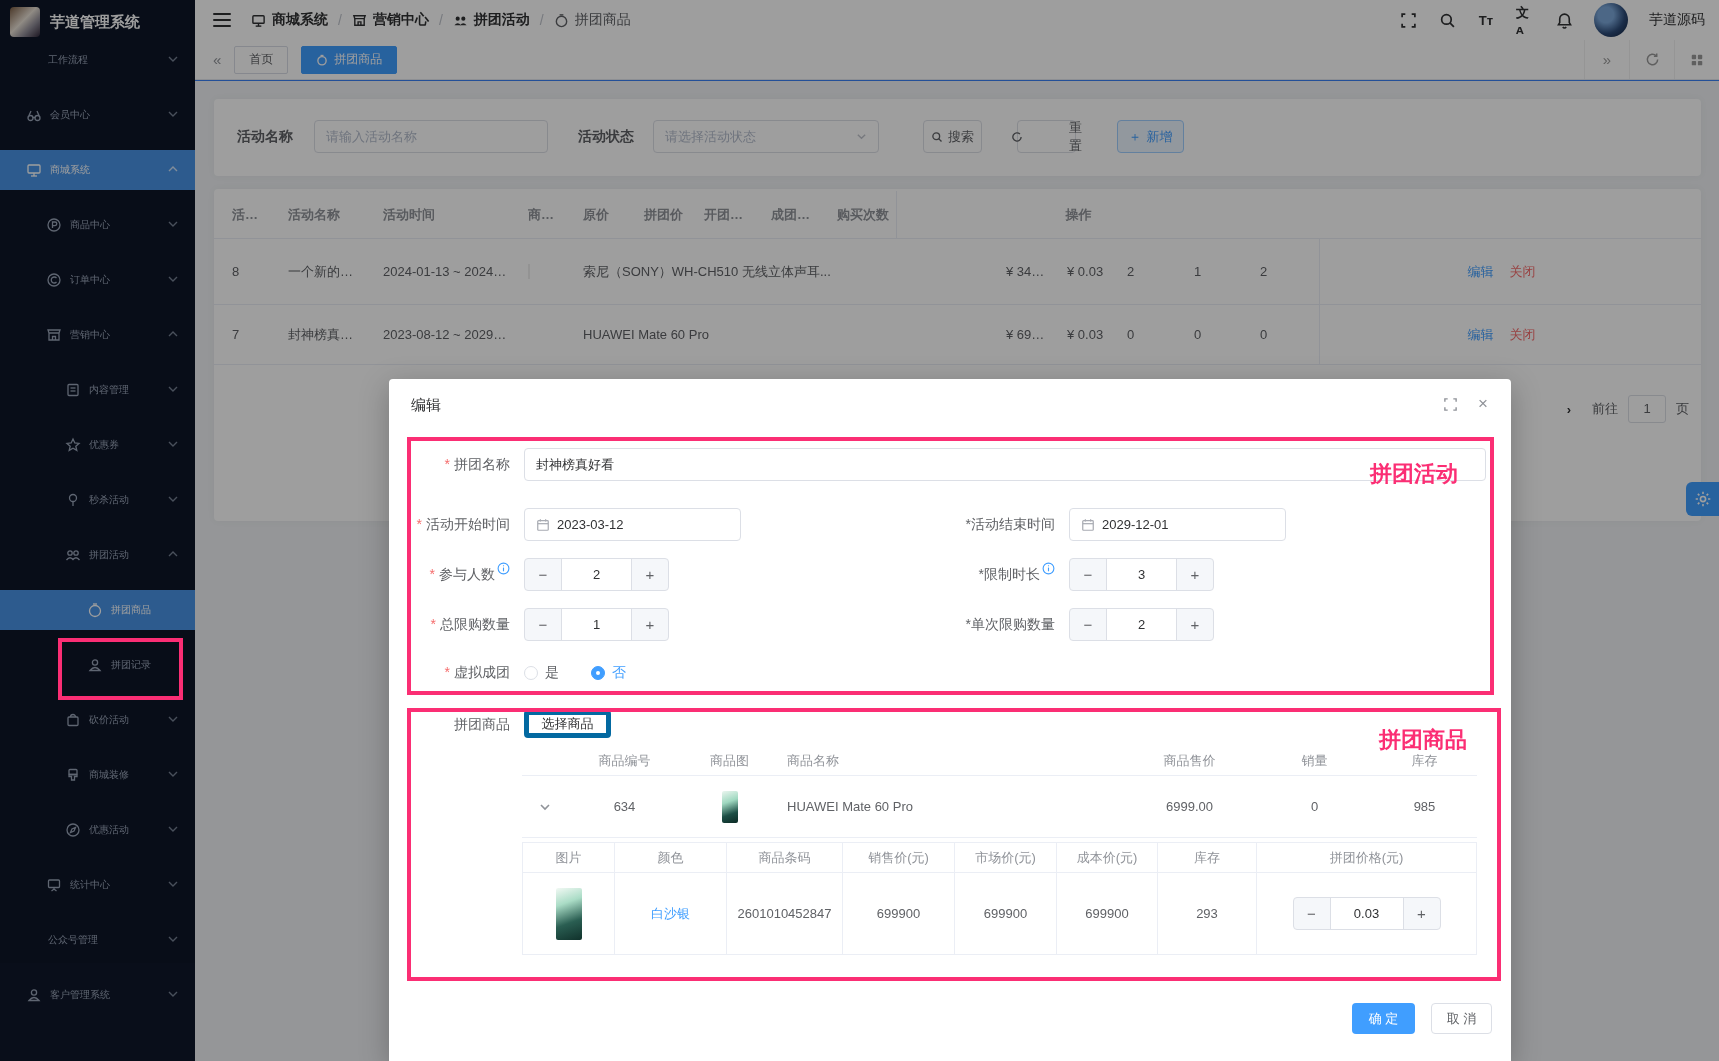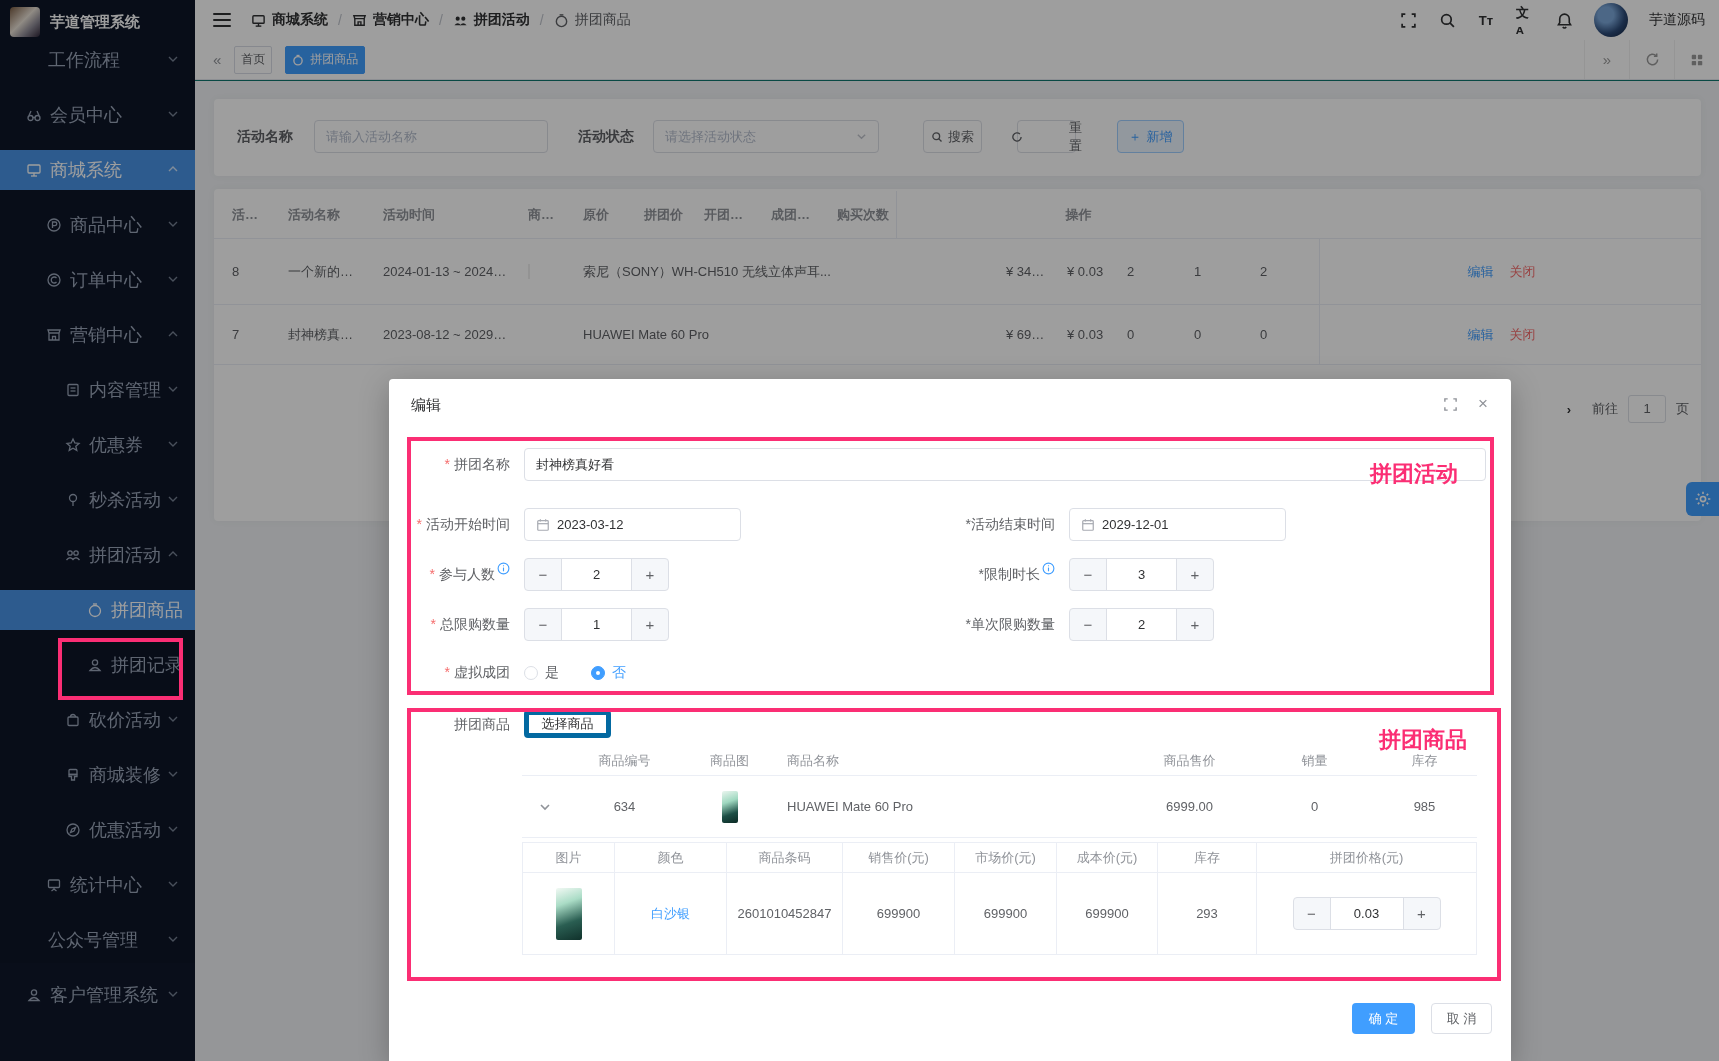--- a/index.html
+++ b/index.html
@@ -1,29 +1,29 @@
 <!DOCTYPE html>
 <html><head>
 <meta charset="utf-8">
 <style>
   * { margin:0; padding:0; box-sizing:border-box; }
   html,body { background:#555; }
   .app {
     position:relative; width:1719px; height:1061px; overflow:hidden;
-    font-family:"Liberation Sans","DejaVu Sans",sans-serif; background:#0f766e;
+    font-family:"Liberation Sans","DejaVu Sans",sans-serif; background:#3b82f6;
   }
   
   .sidebar { position:absolute; left:0; top:0; width:195px; height:1061px; background:#0d1527; z-index:10; }
   .logo { display:flex; align-items:center; gap:10px; height:44px; padding:0 10px; }
   .logo-img { width:30px; height:30px; border-radius:4px; flex:0 0 auto;
     background:linear-gradient(135deg,#7a5c43 0%,#e8e0d5 45%,#8f8b96 70%,#2e2638 100%); }
   .logo-title { color:#fff; font-size:15px; font-weight:bold; white-space:nowrap; }
   .side-nav { position:absolute; top:40px; left:0; right:0; }
   .side-item { position:relative; height:40px; margin-bottom:15px; display:flex; align-items:center;
-    color:#9aa5b8; font-size:18px; cursor:pointer; white-space:nowrap; }
+    color:#9aa5b8; font-size:10px; cursor:pointer; white-space:nowrap; }
   .side-item .s-icon { display:inline-flex; width:17px; height:17px; margin-right:8px; align-items:center; justify-content:center; }
   .side-item.active { background:#4a94e6; color:#fff; }
   .side-item .chev { position:absolute; right:16px; top:13px; width:12px; height:12px; opacity:.75; }
   .side-sec-bottom { position:absolute; left:0; right:0; top:963px; height:98px; background:#16203a44; }
   .lv1 { padding-left:25px; } .lv1.noicon { padding-left:48px; }
   .lv2 { padding-left:45px; } .lv3 { padding-left:64px; } .lv4 { padding-left:86px; }
   
   .topbar { position:absolute; left:195px; top:0; right:0; height:40px; background:#fff; z-index:5;
     display:flex; align-items:center; }
   .hamburger { margin-left:18px; width:18px; height:14px; display:flex; flex-direction:column; justify-content:space-between; cursor:pointer; }
@@ -34,21 +34,21 @@
   .crumb-sep { color:#c0c4cc; font-weight:400; }
   .top-actions { margin-left:auto; display:flex; align-items:center; gap:21px; padding-right:14px; color:#303133; }
   .top-ic { width:18px; height:18px; display:inline-flex; align-items:center; justify-content:center; cursor:pointer; font-size:13px; font-weight:bold; }
   .avatar { width:34px; height:34px; border-radius:50%; cursor:pointer;
     background:radial-gradient(circle at 35% 35%,#7ba7d9 0 25%,#2c4a77 60%,#101d33 100%); }
   .username { font-size:14px; color:#303133; cursor:pointer; }
   
   .tabbar { position:absolute; left:195px; top:40px; right:0; height:40px; background:#fff; z-index:5;
     border-bottom:1px solid #e4e7ed; display:flex; align-items:center; }
   .tab-collapse { margin-left:18px; color:#909399; cursor:pointer; font-size:15px; }
-  .tab { height:28px; display:flex; align-items:center; gap:6px; padding:0 6px; margin-left:13px;
+  .tab { height:28px; display:flex; align-items:center; gap:6px; padding:0 14px; margin-left:13px;
     border:1px solid #d8dce5; border-radius:2px; background:#fff; color:#606266; font-size:12px; cursor:pointer; }
   .tab.active { background:#409eff; border-color:#409eff; color:#fff; }
   .tab-right { margin-left:auto; display:flex; align-items:stretch; height:100%; }
   .tab-right .tr-btn { width:45px; display:flex; align-items:center; justify-content:center;
     border-left:1px solid #f0f0f0; color:#9a9a9a; cursor:pointer; font-size:15px; }
   
   .content { position:absolute; left:195px; top:81px; right:0; bottom:0; background:#f0f2f5; }
   .card { position:absolute; background:#fff; border-radius:4px; box-shadow:0 0 8px rgba(0,0,0,.04); }
   .filter-card { left:19px; top:18px; width:1487px; height:77px; }
   .f-label { position:absolute; top:21px; height:33px; line-height:33px; font-size:14px; color:#606266; font-weight:600; }

